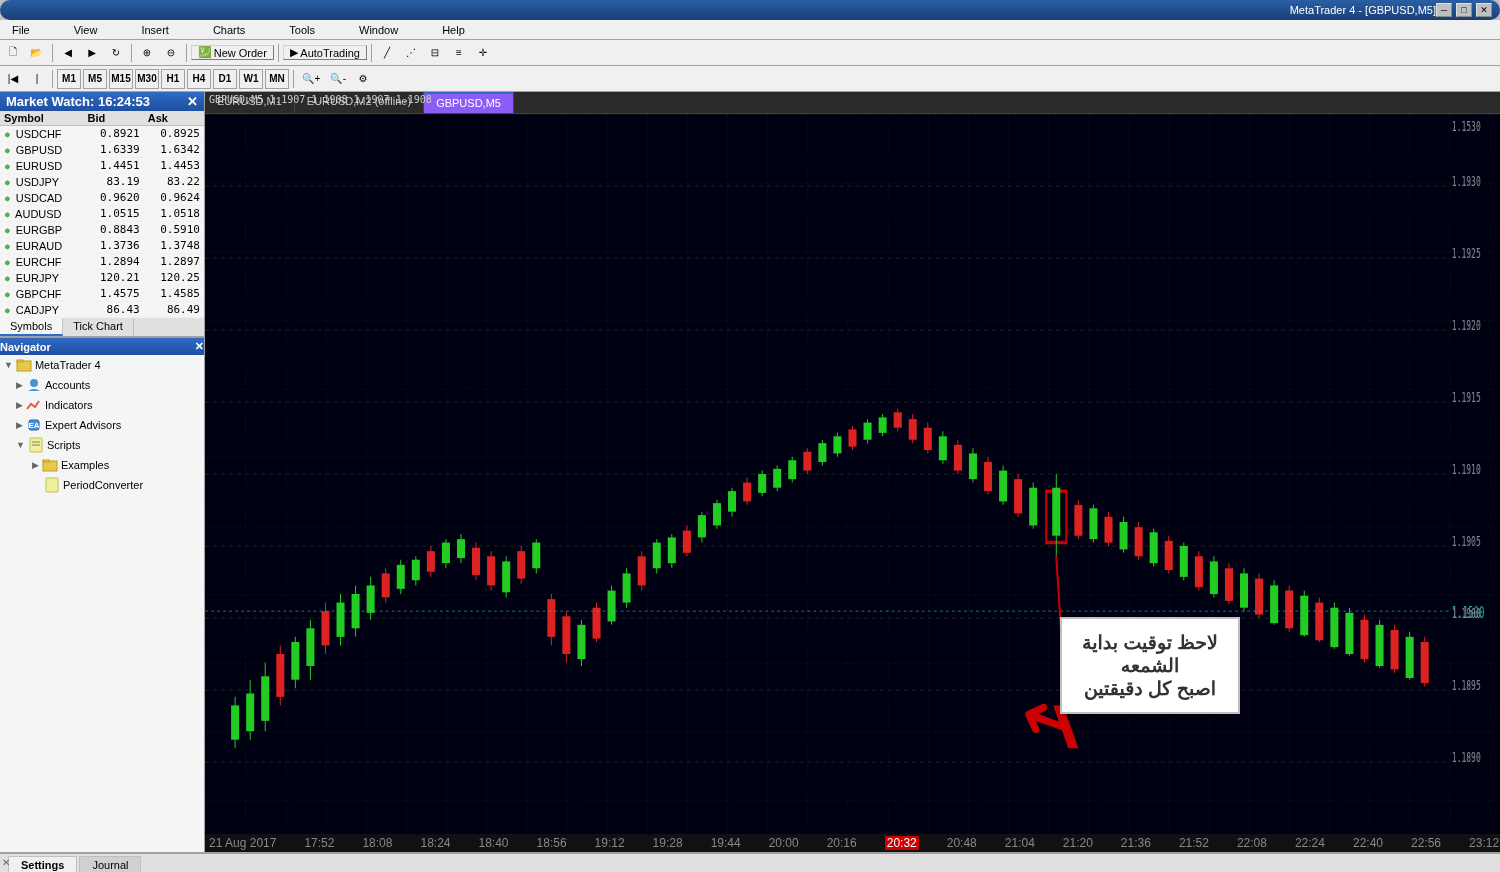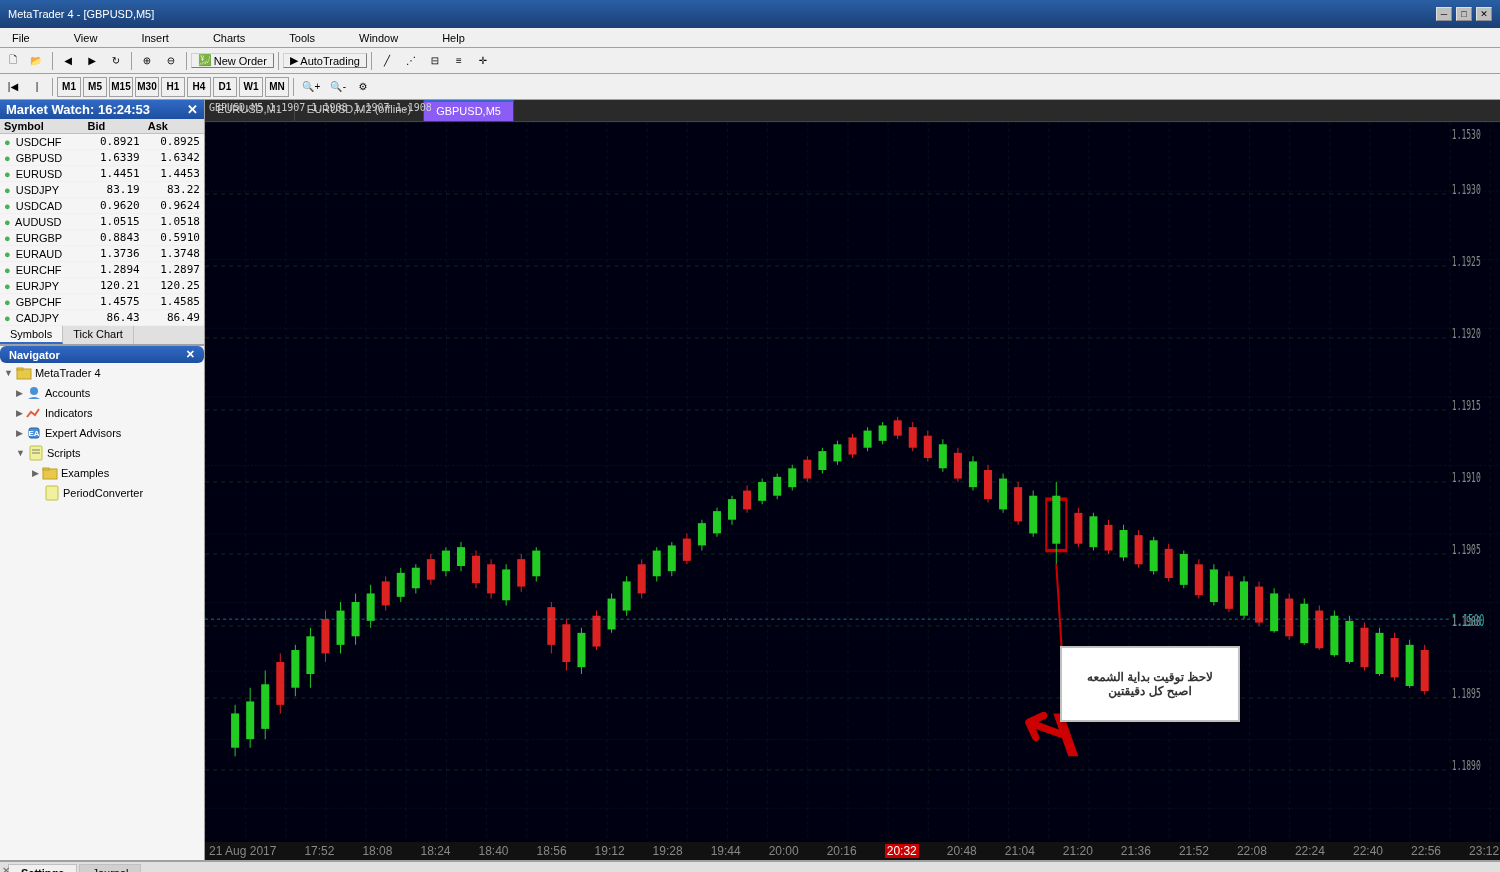--- a/index.html
+++ b/index.html
@@ -2,25 +2,26 @@
 <html><head>
   <meta charset="utf-8">
   <style>
     * { margin: 0; padding: 0; box-sizing: border-box; }
     body { width: 1500px; height: 872px; overflow: hidden; font-family: 'Segoe UI', Tahoma, Arial, sans-serif; font-size: 11px; background: #c0c0c0; }
     
     
     #title-bar {
       background: linear-gradient(to bottom, #2a5fa5, #1a3f75);
       color: white;
-      height: 28px;
+      height: 20px;
       display: flex;
       align-items: center;
       padding: 0 8px;
-      justify-content: space-between;
+      justify-content: flex-end;
+      border-radius: 10px;
     }
     #title-bar .controls { display: flex; gap: 4px; }
     #title-bar .ctrl-btn { width: 16px; height: 14px; background: #c0c0c0; border: 1px outset #e0e0e0; font-size: 9px; display: flex; align-items: center; justify-content: center; cursor: pointer; color: #000; }
 
     
     #menu-bar {
       background: #f0f0f0;
       height: 20px;
       display: flex;
       align-items: center;
@@ -134,27 +135,26 @@
     .mw-tab.active { background: #f5f5f5; border-bottom: 2px solid #316ac5; }
 
     
     #navigator {
       flex: 1;
       overflow-y: auto;
     }
     #navigator-header {
       background: linear-gradient(to bottom, #316ac5, #1e4fa0);
       color: white;
-      padding: 2px 9px;
+      padding: 2px 0;
       font-size: 11px;
       font-weight: bold;
       display: flex;
       justify-content: space-between;
       align-items: center;
-      border-radius: 6px;
     }
     .nav-item {
       display: flex;
       align-items: center;
       padding: 2px 4px;
       font-size: 11px;
       cursor: pointer;
     }
     .nav-icon { width: 16px; height: 16px; margin-right: 3px; flex-shrink: 0; }
     .nav-indent1 { padding-left: 16px; }
@@ -203,24 +203,24 @@
       font-family: monospace;
     }
 
     
     #annotation-box {
       position: absolute;
       bottom: 120px;
       right: 260px;
       background: white;
       border: 2px solid #c0c0c0;
-      padding: 22px 16px;
+      padding: 12px 16px;
       width: 180px;
       text-align: center;
-      font-size: 12px;
+      font-size: 19px;
       font-weight: bold;
       color: #333;
       font-family: Arial, sans-serif;
       box-shadow: 2px 2px 4px rgba(0,0,0,0.3);
       z-index: 10;
     }
 
     
     #time-axis {
       height: 18px;

